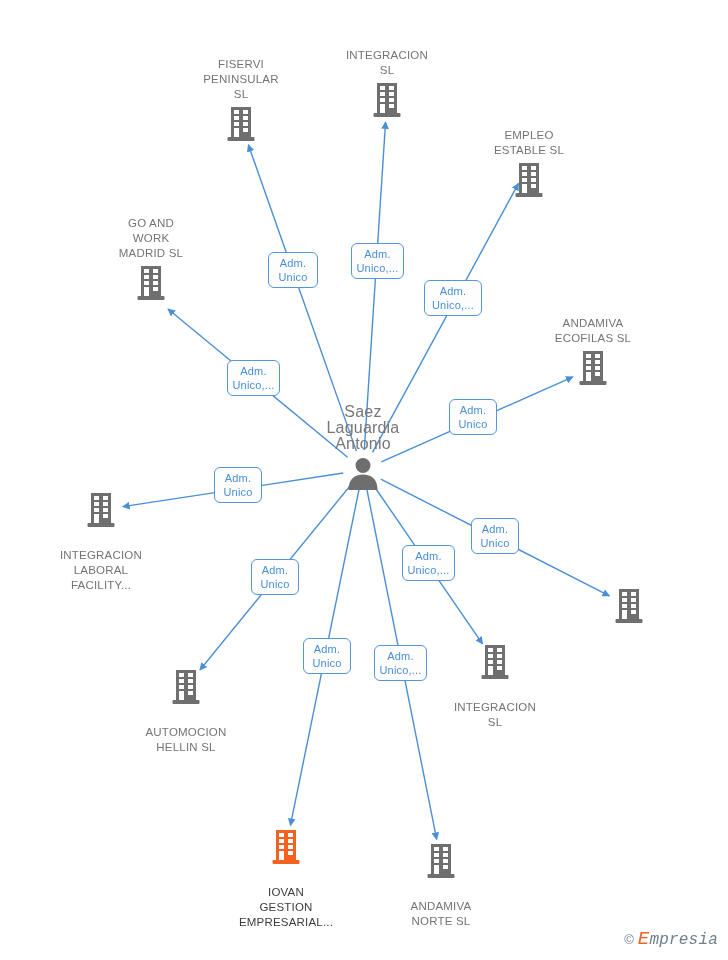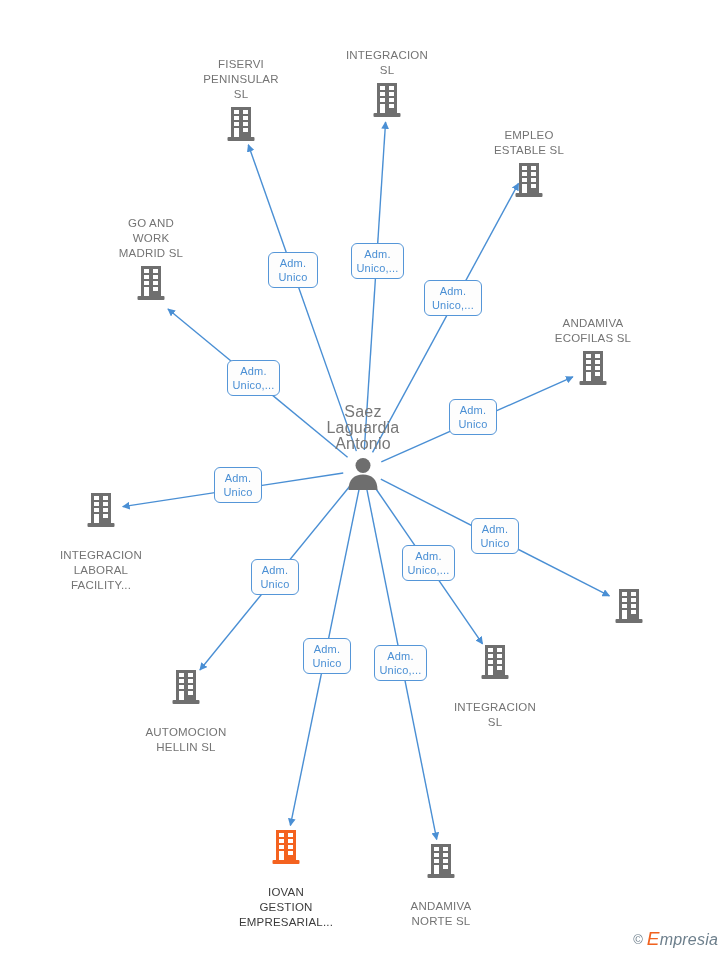--- a/index.html
+++ b/index.html
@@ -76,21 +76,21 @@
     bottom: 10px;
     display: flex;
     align-items: center;
     gap: 4px;
   }
   #watermark .copy {
     color: #6d7f8c;
     font-size: 13px;
   }
   #watermark .brand {
-    font-family: Liberation Sans, sans-serif;
+    font-family: Liberation Mono, monospace;
     font-style: italic;
     font-size: 16px;
     color: #6d7f8c;
     letter-spacing: 0.2px;
   }
   #watermark .brand .cap {
     color: #f0621f;
     font-size: 19px;
   }
 </style>

